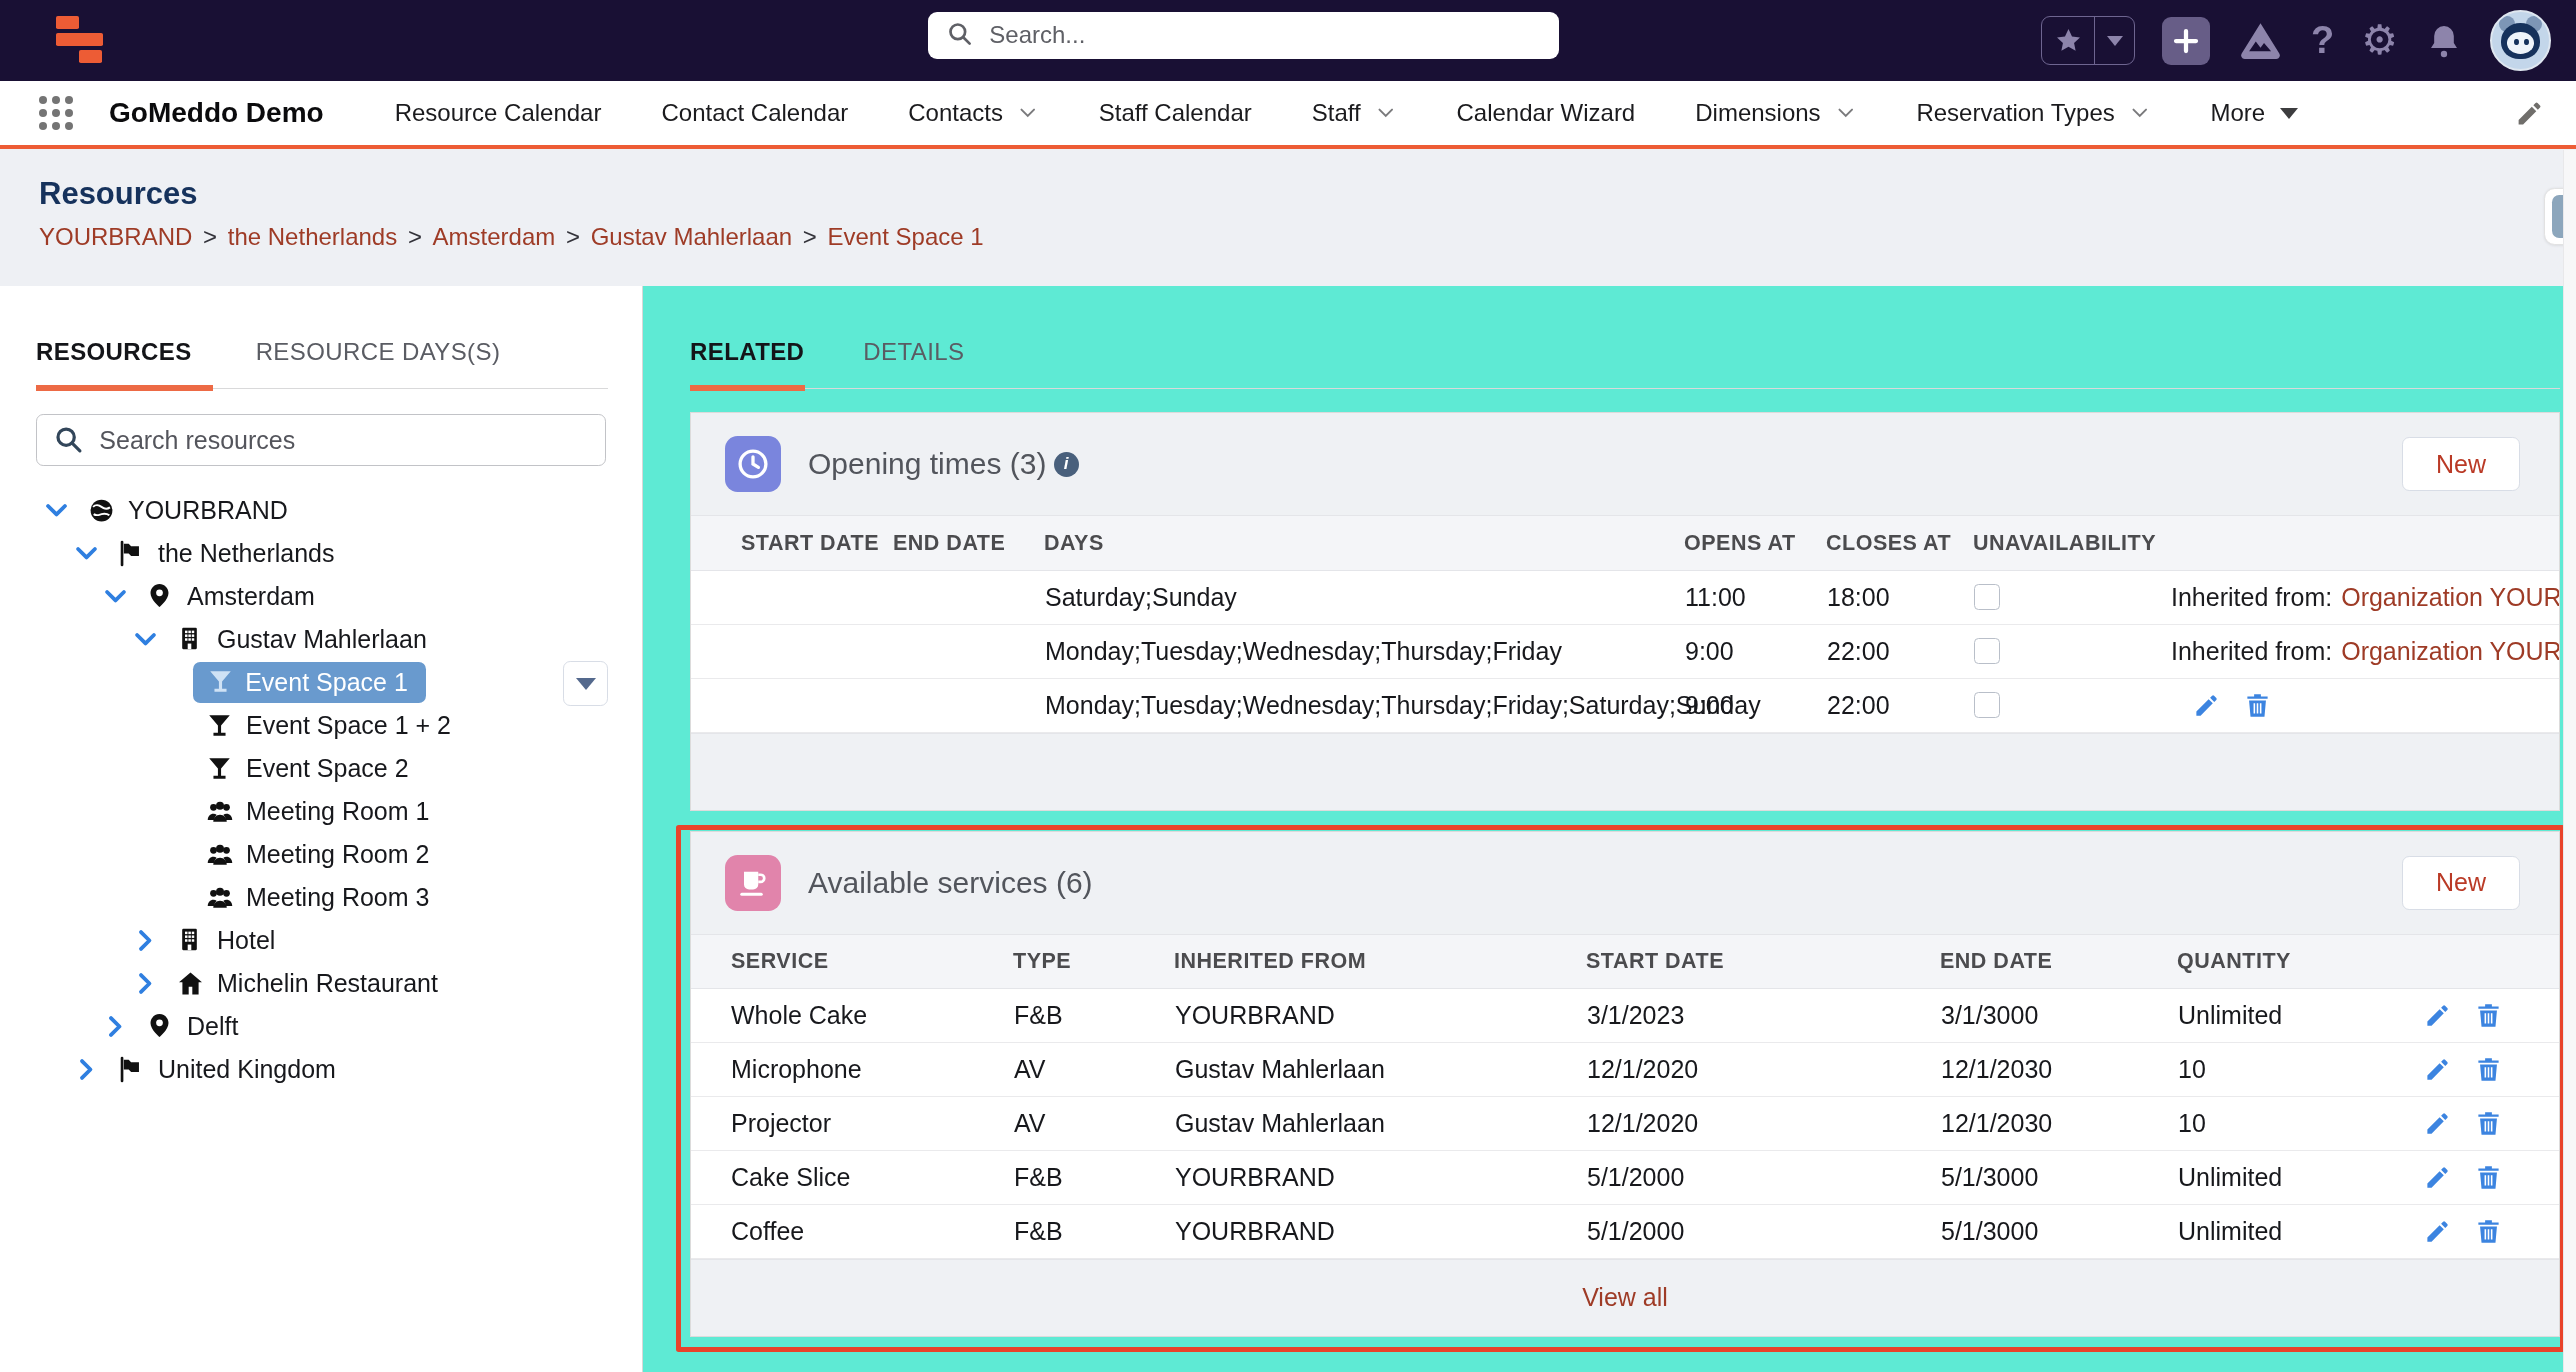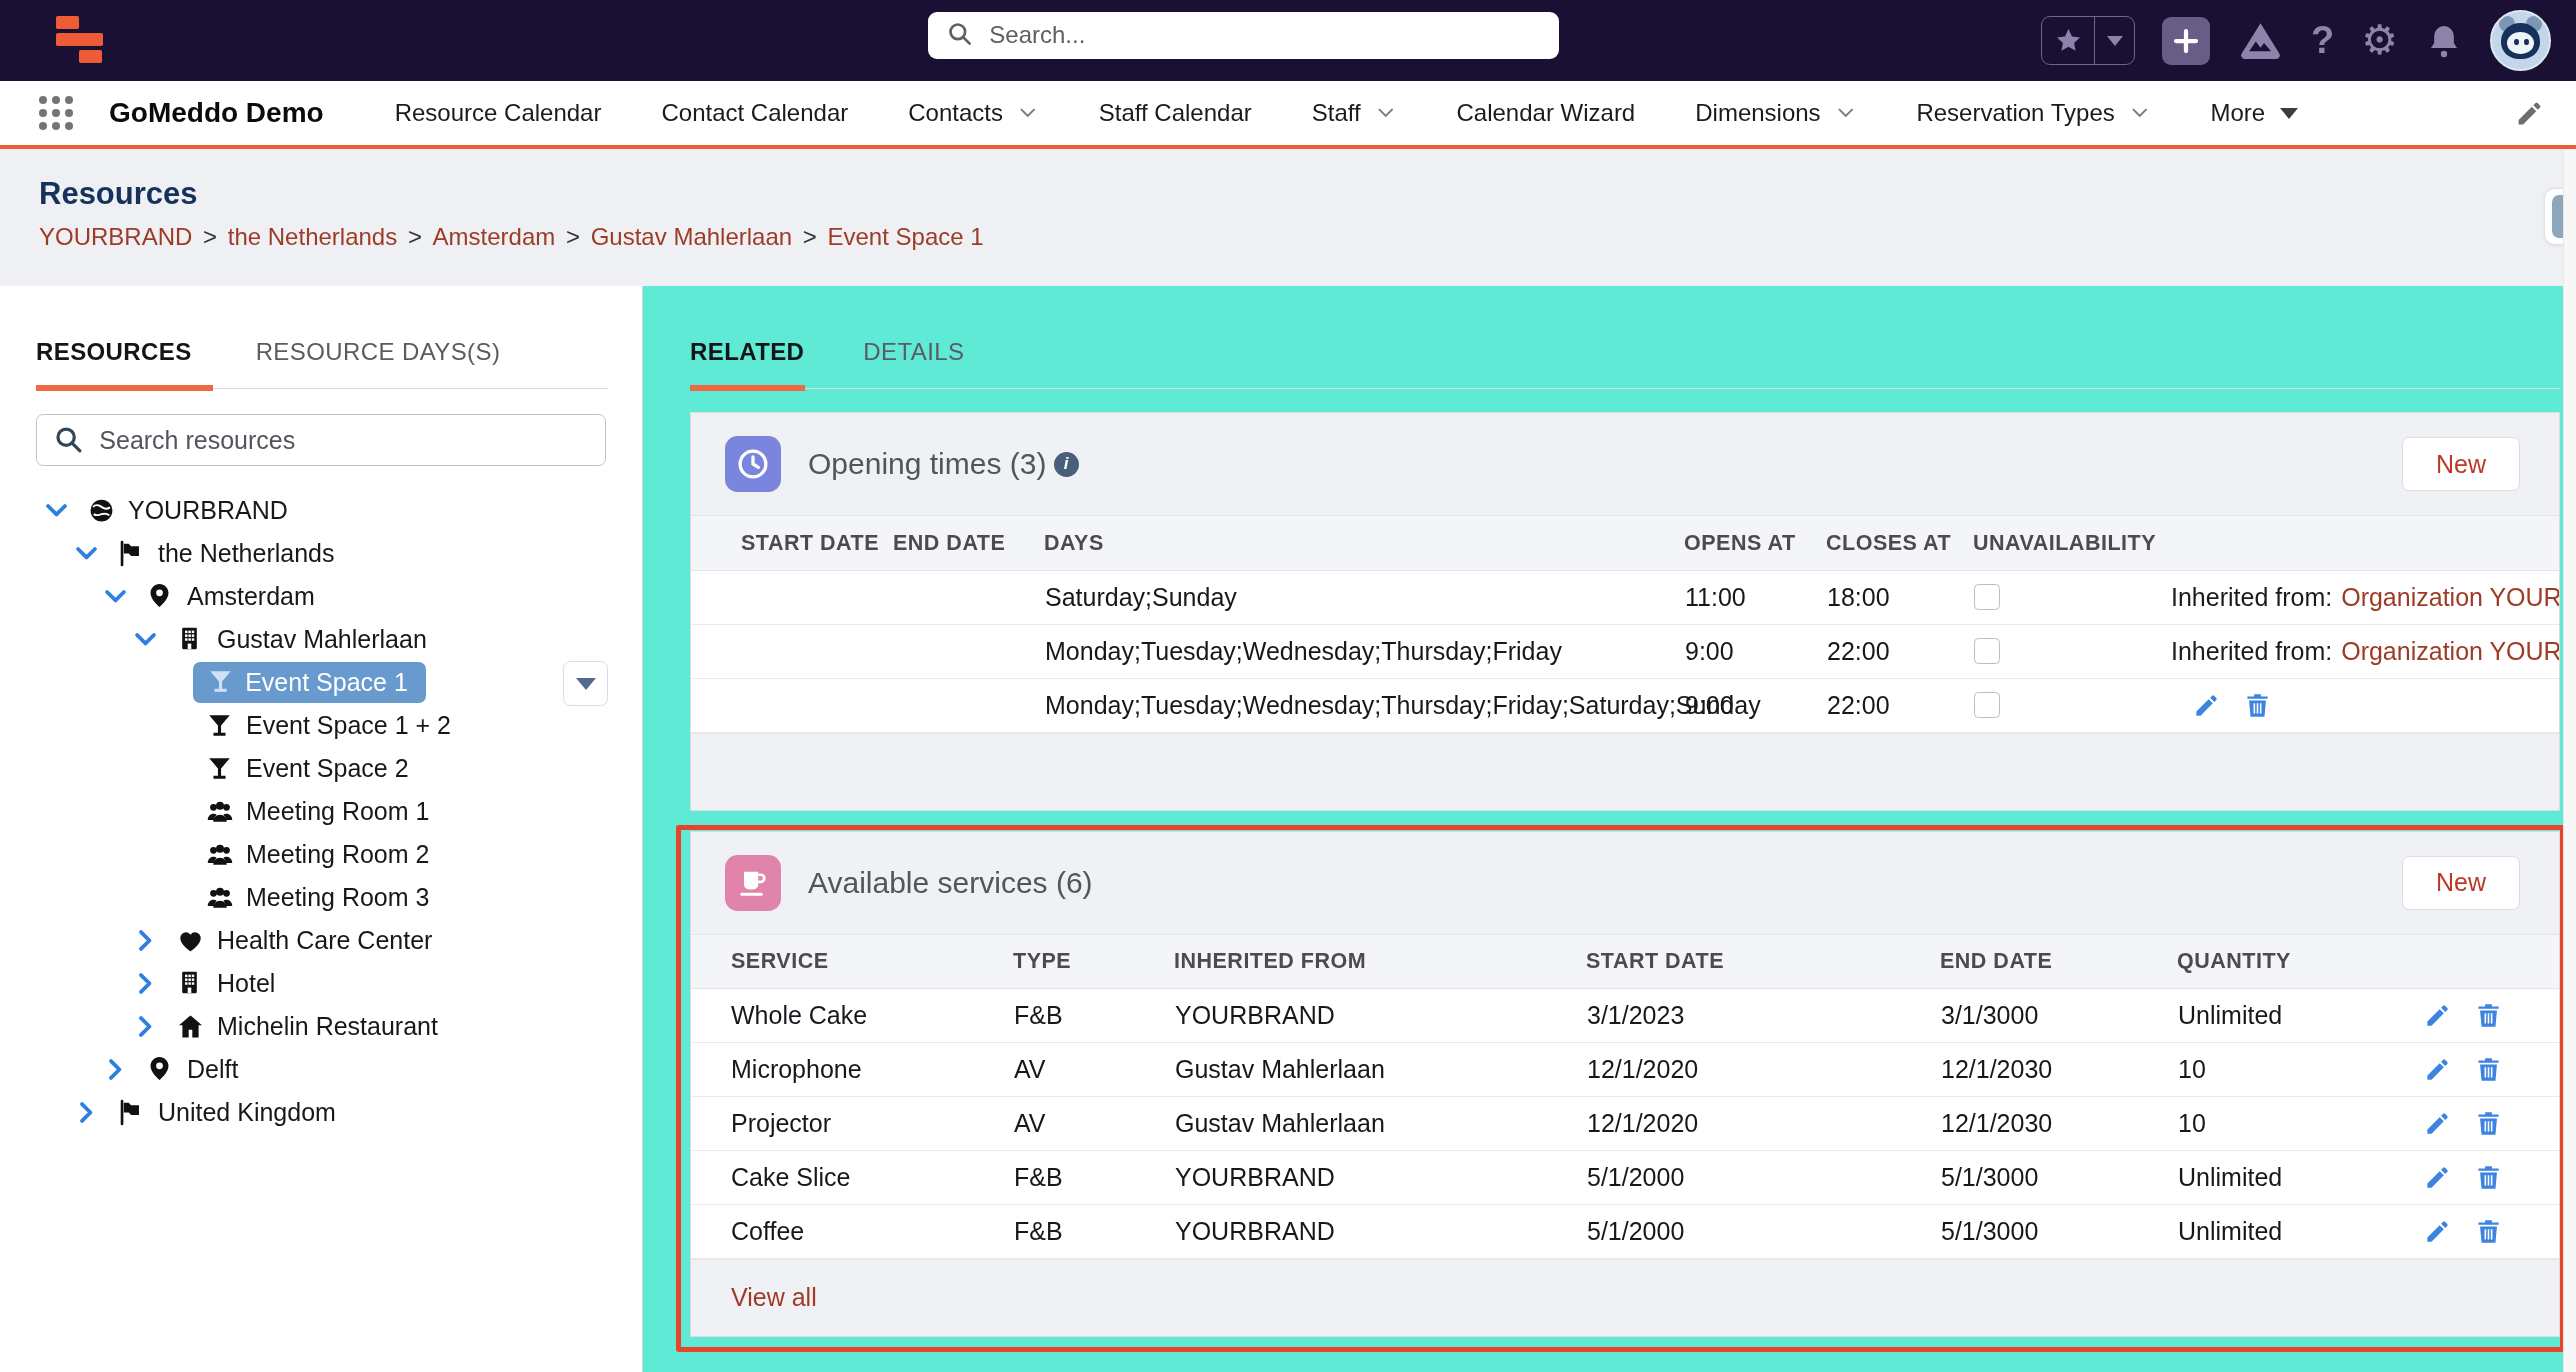--- a/index.html
+++ b/index.html
@@ -103,21 +103,21 @@
   .dtable th{background:#f4f5f8;border-top:0.9px solid #e4e5e9;border-bottom:0.9px solid #e4e5e9;font-size:21.5px;color:#4b4b4e;
     text-align:left;padding:14.3px 0;letter-spacing:0.5px;font-weight:700;white-space:nowrap;}
   .dtable td{border-bottom:0.9px solid #eaeaec;font-size:25px;color:#17181c;height:51px;vertical-align:middle;white-space:nowrap;}
   .t-open th:first-child,.t-open td:first-child{padding-left:50px;}
   .t-serv th:first-child,.t-serv td:first-child{padding-left:40px;}
   .checkbox{width:24px;height:24px;border:1.8px solid #b9bfc9;border-radius:4.5px;background:#fff;}
   .inherit-label{color:#1b1b1e;}
   .inherit-link{color:#9e3b26;cursor:pointer;}
   .row-actions{display:flex;gap:18px;align-items:center;}
   .act-btn{background:none;border:none;padding:3.6px;cursor:pointer;display:flex;align-items:center;}
-  .card-footer{background:#eff1f4;border-top:0.9px solid #e4e5e9;padding:23px 40px;font-size:25px;min-height:30px;}
+  .card-footer{background:#eff1f4;border-top:0.9px solid #e4e5e9;padding:23px 40px;font-size:25px;min-height:30px;text-align:center;}
   .view-all{color:#9e3b26;cursor:pointer;}
   .services-wrap{position:relative;margin-top:20px;}
   .annotation-box{position:absolute;left:-14.3px;top:-6.3px;right:-5.4px;bottom:-14.3px;border:5.4px solid #e8432b;
     border-radius:2.7px;pointer-events:none;z-index:5;}
   .scroll-track{position:absolute;right:0;top:150px;width:12.5px;height:1223px;background:#f7f7f8;border-left:0.9px solid #e8e8ea;z-index:9;}
 </style>
 </head>
 <body>
 
 <div class="topbar">
@@ -375,29 +375,20 @@
               <g fill="#111">
                 <circle cx="6.8" cy="8.2" r="2.7"></circle>
                 <circle cx="17.2" cy="8.2" r="2.7"></circle>
                 <path d="M2.2 18.4c0-2.9 2-5 4.6-5 1 0 1.9.3 2.6.9-1.3 1.1-2.1 2.6-2.3 4.1z"></path>
                 <path d="M21.8 18.4c0-2.9-2-5-4.6-5-1 0-1.9.3-2.6.9 1.3 1.1 2.1 2.6 2.3 4.1z"></path>
                 <circle cx="12" cy="7" r="3.2"></circle>
                 <path d="M6.6 19.8c0-3.3 2.3-5.7 5.4-5.7s5.4 2.4 5.4 5.7z"></path>
               </g>
             </svg></span>
           <span class="tree-label" style="left: 246px;">Meeting Room 3</span>
-        </div>
-        <div class="tree-row">
-          <span class="tree-chevron" style="left: 132px;"><svg width="27" height="27" viewBox="0 0 24 24">
-              <path d="M8 4.5l7.5 7.5L8 19.5" fill="none" stroke="#2f7fe0" stroke-width="3.4" stroke-linecap="round" stroke-linejoin="round"></path>
-            </svg></span>
-          <span class="tree-ico" style="left: 176px;"><svg width="29" height="29" viewBox="0 0 24 24">
-              <path d="M12 21s-8.5-5.3-8.5-11A4.8 4.8 0 0 1 8.3 5.2c1.5 0 2.9.8 3.7 2a4.5 4.5 0 0 1 3.7-2 4.8 4.8 0 0 1 4.8 4.8C20.5 15.7 12 21 12 21z" fill="#111"></path>
-            </svg></span>
-          <span class="tree-label" style="left: 217px;">Health Care Center</span>
         </div>
         <div class="tree-row">
           <span class="tree-chevron" style="left: 132px;"><svg width="27" height="27" viewBox="0 0 24 24">
               <path d="M8 4.5l7.5 7.5L8 19.5" fill="none" stroke="#2f7fe0" stroke-width="3.4" stroke-linecap="round" stroke-linejoin="round"></path>
             </svg></span>
           <span class="tree-ico" style="left: 176px;"><svg width="27" height="27" viewBox="0 0 24 24">
               <rect x="5.5" y="2.5" width="13" height="19" rx="1" fill="#111"></rect>
               <g fill="#fff">
                 <rect x="8" y="5" width="2.2" height="2.2"></rect>
                 <rect x="11" y="5" width="2.2" height="2.2"></rect>

